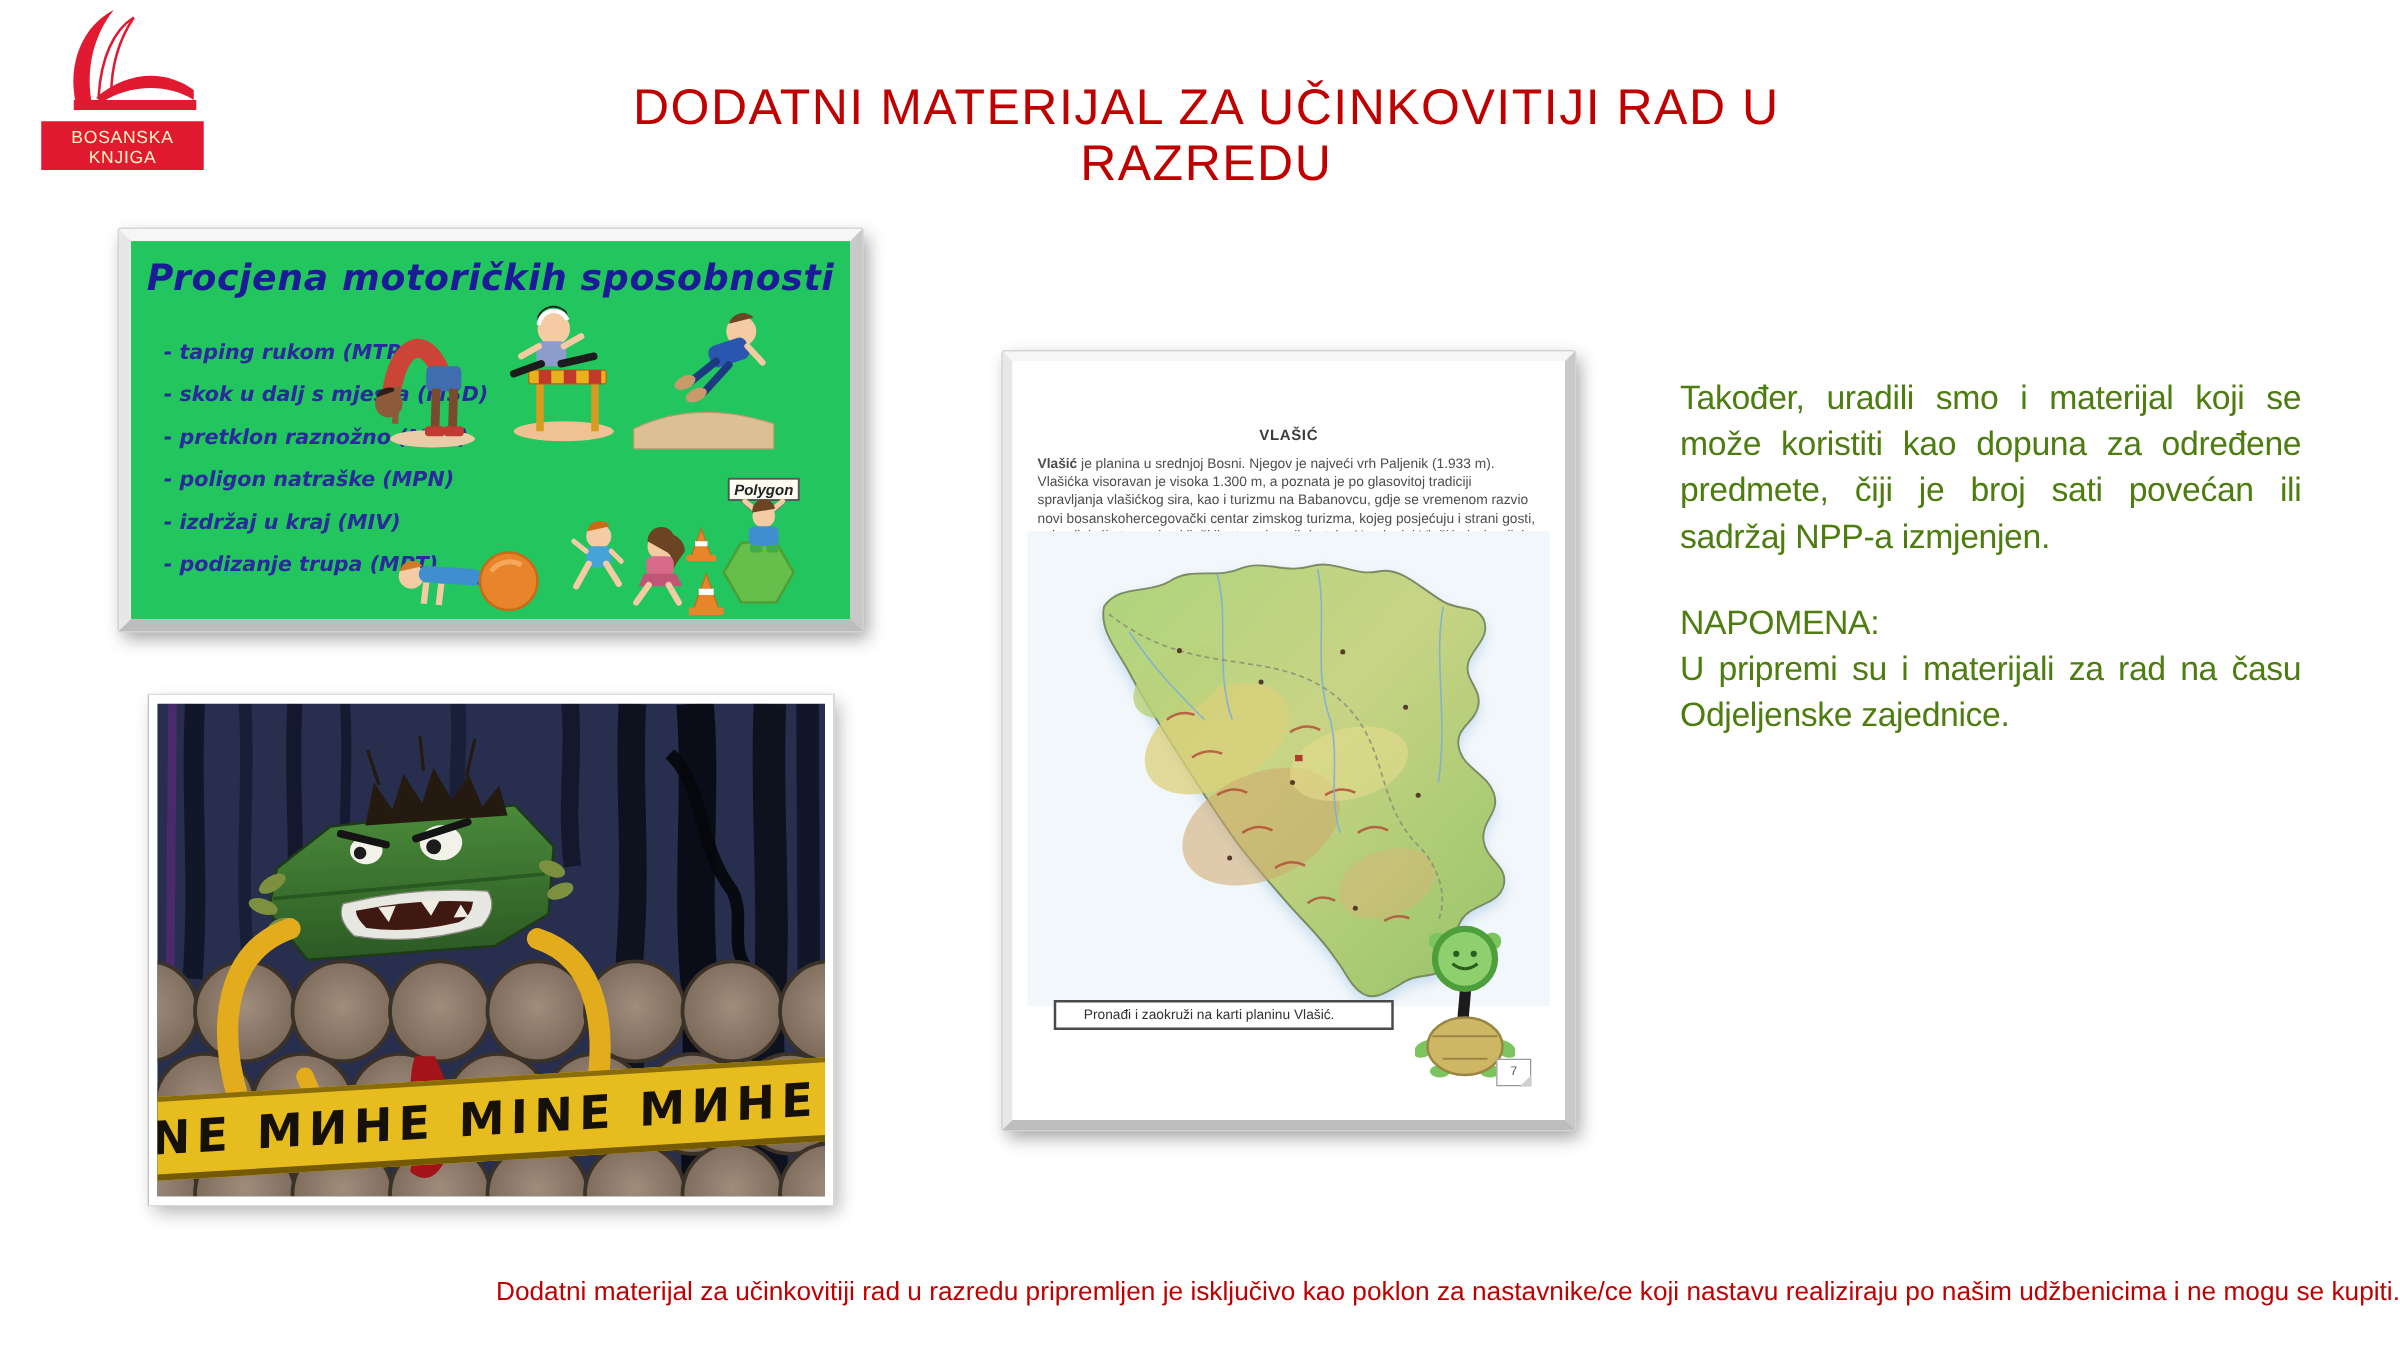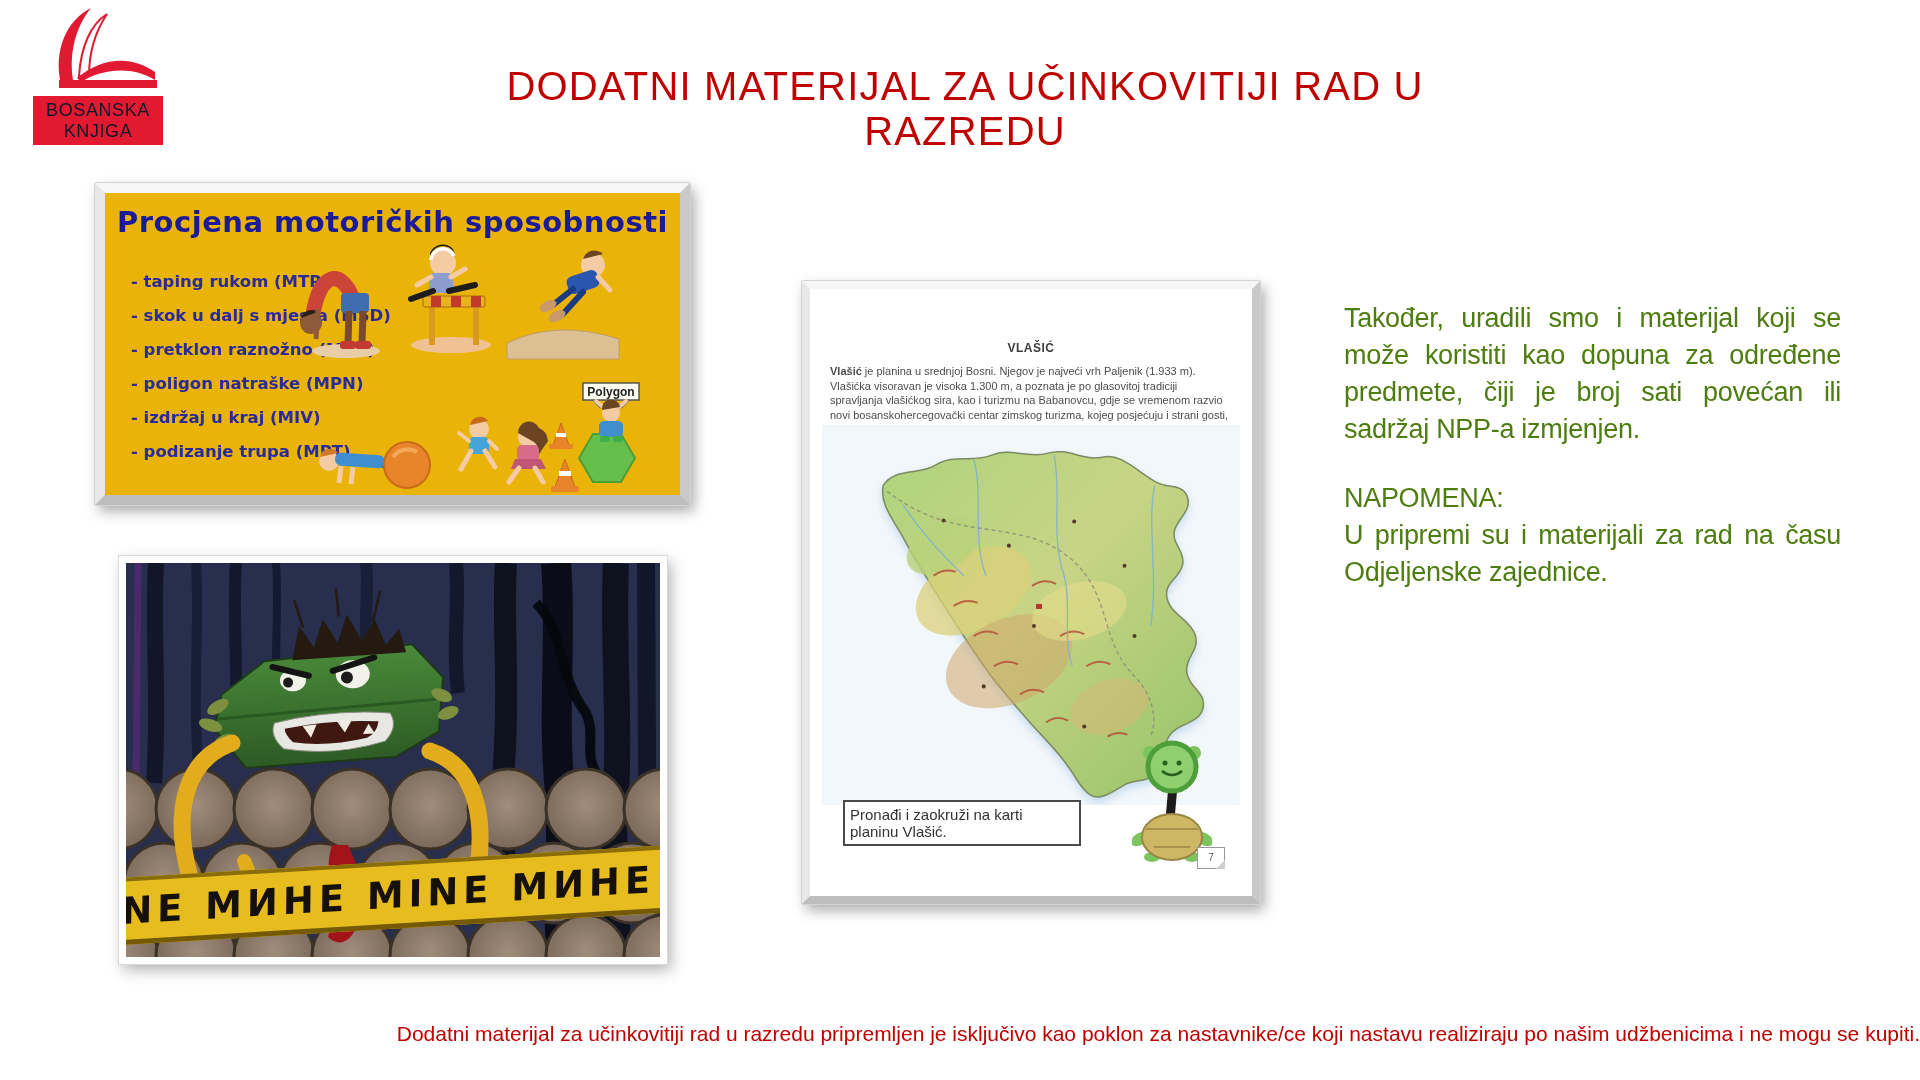--- a/index.html
+++ b/index.html
@@ -1,34 +1,34 @@
 <!DOCTYPE html>
 <html><head>
 <meta charset="utf-8">
 <style>
   html,body{margin:0;padding:0;background:#888;}
   .slide{position:relative;width:1920px;height:1080px;background:#ffffff;overflow:hidden;
          font-family:"Liberation Sans",sans-serif;margin:0 auto;}
 
   
   .logo{position:absolute;left:33px;top:6px;width:132px;}
-  .logo-label{background:#e11a31;color:#0f172a;text-align:center;font-size:18px;
+  .logo-label{background:#e11a31;color:#fef9c3;text-align:center;font-size:14px;
               letter-spacing:.6px;padding:4px 0 3px 0;width:130px;}
 
   
   .main-title{position:absolute;left:420px;top:64px;width:1090px;margin:0;text-align:center;
               font-size:40px;font-weight:400;color:#c00000;letter-spacing:1.2px;}
 
   
   figure{margin:0;padding:0;box-sizing:border-box;}
   .bevel-frame{border:10px solid;border-color:#f6f6f6 #c9c9c9 #bdbdbd #e7e7e7;border-radius:2px;
                box-shadow:0 0 0 1px #d4d4d4, 4px 6px 14px rgba(0,0,0,.35);}
 
   
-  .poster{position:absolute;left:95px;top:183px;width:595px;height:322px;background:#eab308;}
+  .poster{position:absolute;left:95px;top:183px;width:595px;height:322px;background:#22c55e;font-style:italic;}
   .poster-title{margin-top:12px;text-align:center;color:#1b1b98;font-weight:bold;
                 font-size:29px;letter-spacing:.5px;font-family:"DejaVu Sans",sans-serif;}
   .poster-list{position:absolute;left:26px;top:72px;color:#2a2a9c;font-size:16.5px;
                font-weight:bold;font-family:"DejaVu Sans",sans-serif;}
   .poster-list div{height:34px;line-height:34px;white-space:nowrap;}
   .poster-art{position:absolute;left:0;top:0;width:575px;height:302px;}
 
   
   .scene{position:absolute;left:119px;top:556px;width:548px;height:408px;background:#272e4e;
          border:7px solid #fff;box-shadow:0 0 0 1px #d9d9d9, 4px 6px 14px rgba(0,0,0,.3);
@@ -42,21 +42,21 @@
 
   
   .worksheet{position:absolute;left:802px;top:281px;width:458px;height:623px;background:#fff;
              border-width:8px;}
   .ws-title{margin-top:52px;text-align:center;font-size:12px;font-weight:bold;color:#3c3c3c;
             letter-spacing:.5px;}
   .ws-body{margin:9px 20px 0 20px;font-size:11px;line-height:14.5px;color:#4d4d4d;}
   .ws-map{position:absolute;left:12px;top:136px;width:418px;height:380px;background:#f2f7fb;}
   .ws-map svg{width:100%;height:100%;}
   .ws-task{position:absolute;left:33px;top:511px;width:224px;border:2px solid #4a4a4a;
-           font-size:15px;color:#333;padding:4px 5px;background:#fff;}
+           font-size:11px;color:#333;padding:4px 22px;background:#fff;}
   .ws-turtle{position:absolute;left:322px;top:448px;width:80px;height:130px;}
   .ws-pagenum{position:absolute;left:387px;top:558px;width:26px;height:20px;border:1px solid #999;
               background:#fff;font-size:10px;color:#555;text-align:center;line-height:20px;}
   .ws-pagenum::after{content:"";position:absolute;right:-1px;bottom:-1px;width:0;height:0;
               border-style:solid;border-width:0 0 9px 9px;border-color:transparent transparent #cfcfcf transparent;}
 
   
   .right-panel{position:absolute;left:1344px;top:300px;width:497px;color:#4d7c0f;
                font-size:27px;line-height:37px;letter-spacing:-.3px;}
   .rp-par{margin:0;text-align:justify;}

